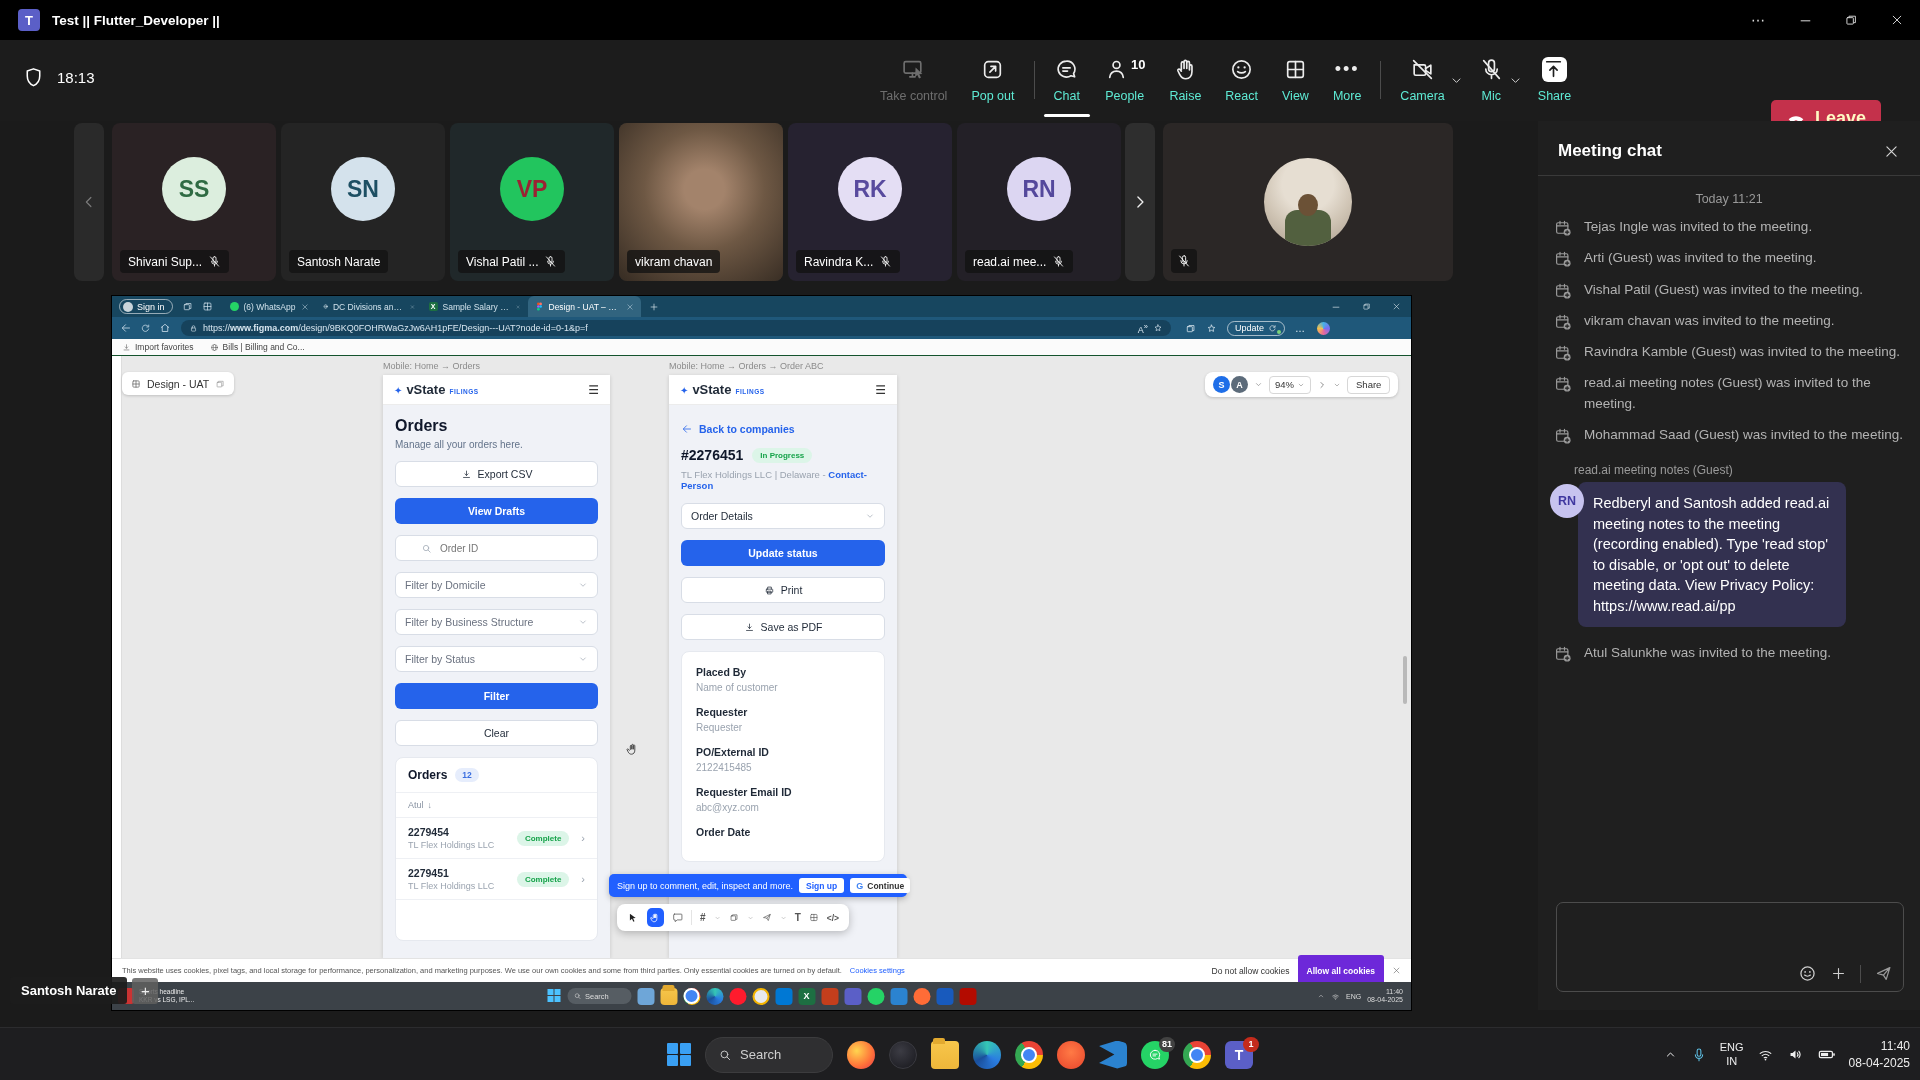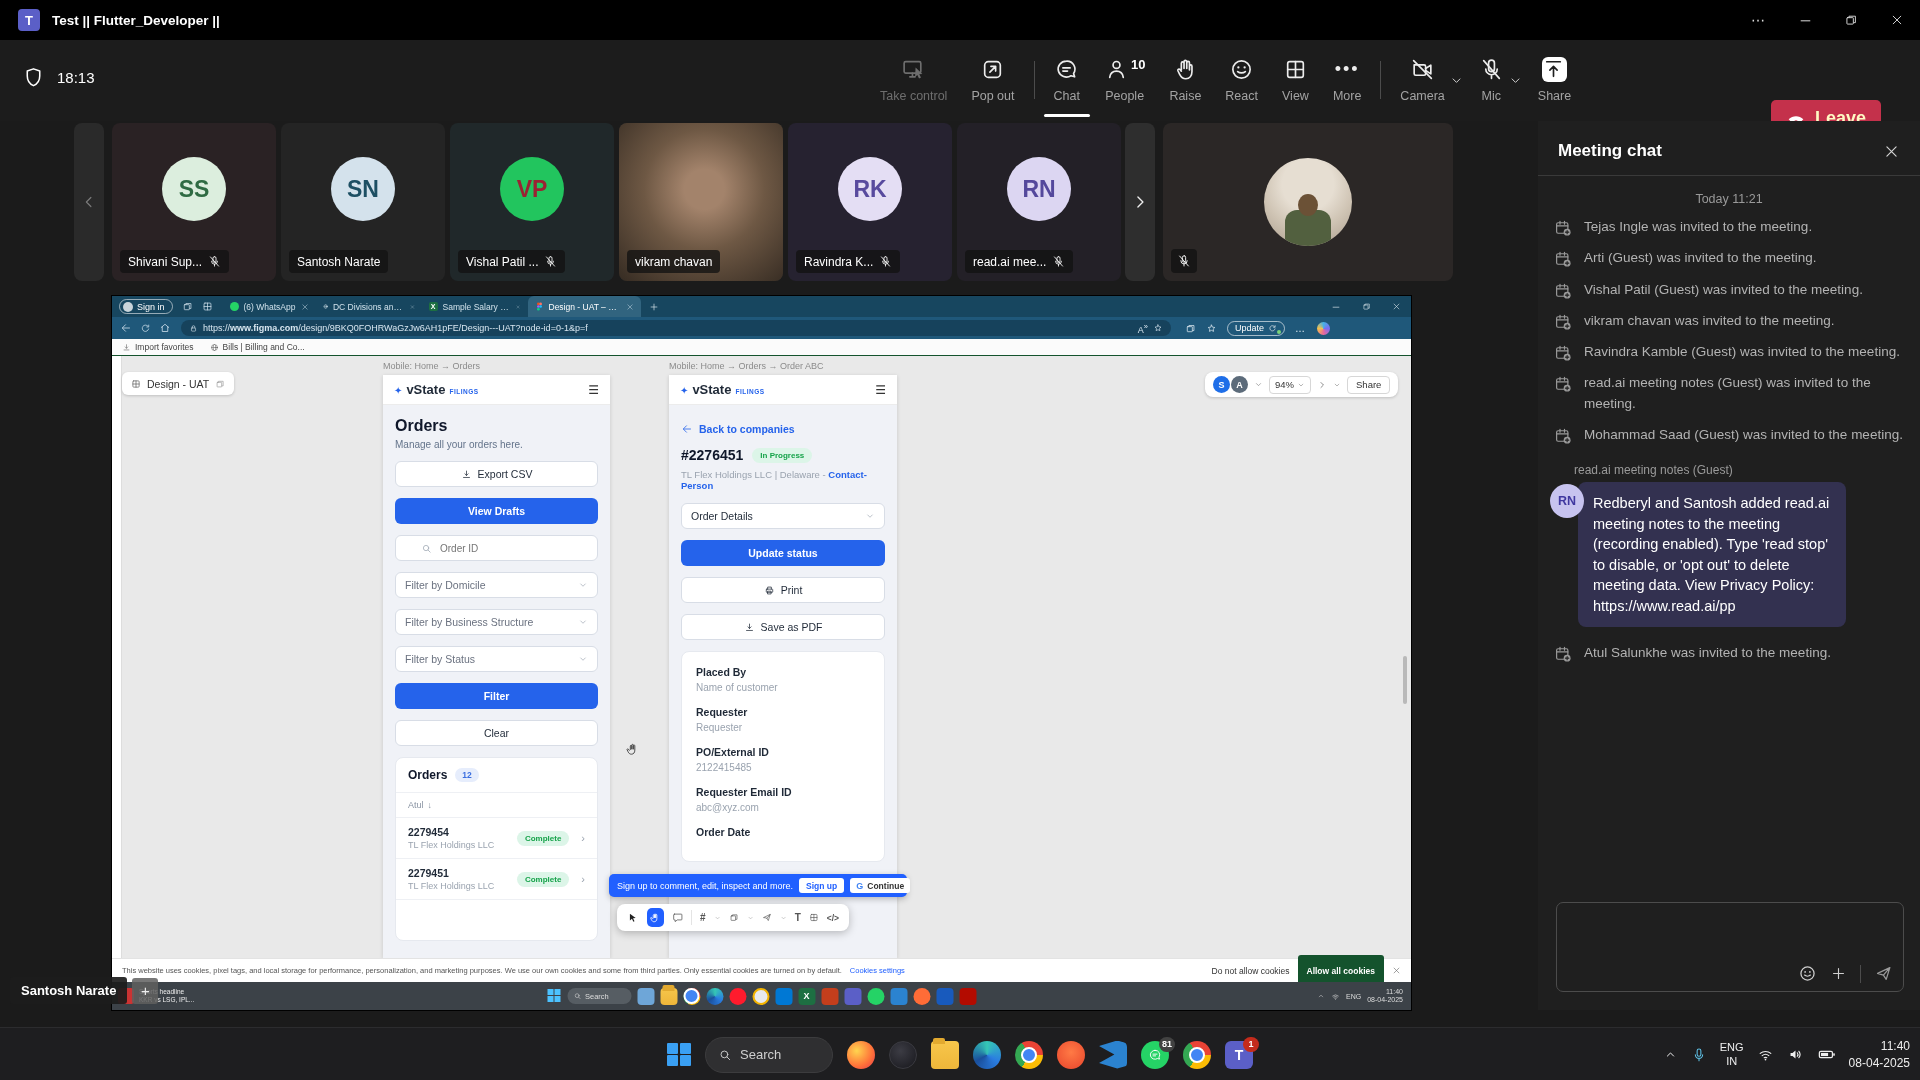--- a/index.html
+++ b/index.html
@@ -14,21 +14,21 @@
   .win-title{margin-left:12px;font-size:13.5px;font-weight:700;}
   .titlebar-right{position:absolute;right:0;top:0;height:40px;display:flex;align-items:center;color:#ddd;}
   .cap-btn{width:46px;height:40px;display:flex;align-items:center;justify-content:center;}
 
   
   .toolbar{position:absolute;left:0;top:40px;width:1920px;height:81px;background:#1c1c1c;text-align:center;}
   .timer{position:absolute;left:22px;top:26px;display:flex;align-items:center;gap:12px;color:#fff;font-size:15px;}
   .tb-group{position:absolute;left:868px;top:0;height:80px;display:flex;align-items:center;}
   .tbtn{display:flex;flex-direction:column;align-items:center;justify-content:center;gap:7px;height:80px;padding:0 12px;color:#ececec;position:relative;cursor:pointer;}
   .tbtn svg{width:25px;height:25px;}
-  .tlabel{font-size:12.5px;color:#a3a3a3;white-space:nowrap;}
+  .tlabel{font-size:12.5px;color:#5eead4;white-space:nowrap;}
   .tbtn.disabled{color:#6e6e6e;} .tbtn.disabled .tlabel{color:#6e6e6e;}
   .tbtn.active::after{content:"";position:absolute;bottom:3px;left:50%;transform:translateX(-50%);width:46px;height:3px;border-radius:2px;background:#fff;}
   .vsep{width:1px;height:38px;background:#4c4c4c;margin:0 7px;}
   .chevbtn{width:16px;height:80px;display:flex;align-items:center;color:#cfcfcf;margin-left:-8px;margin-right:2px;}
   .people-wrap{position:relative;}
   .people-count{font-size:13px;font-weight:700;color:#fff;margin-left:2px;}
   .share-box{width:25px;height:25px;border-radius:6px;background:#fff;color:#1f1f1f;display:flex;align-items:center;justify-content:center;}
   .leave-btn{position:absolute;left:1771px;top:60px;width:110px;height:36px;background:#c4314b;border-radius:5px;display:flex;align-items:center;justify-content:center;gap:9px;color:#fef9c3;font-size:18px;font-weight:700;cursor:pointer;}
 
   
@@ -120,21 +120,21 @@
   .ftool-txt{font-size:10px;color:#555;font-weight:700;}
   .fdivider{width:1px;height:15px;background:#e4e4e4;}
   .canvas-scrollbar{position:absolute;right:4px;top:300px;width:4px;height:48px;border-radius:2px;background:#b9b9b9;}
   .hand-cursor{position:absolute;left:513px;top:386px;color:#4a4a4a;}
 
   
   .cookiebar{position:absolute;left:0;top:662px;width:100%;height:24px;background:#fff;border-top:1px solid #e3e3e3;display:flex;align-items:center;padding:0 10px;gap:8px;}
   .cookietext{font-size:7.5px;color:#555;white-space:nowrap;overflow:hidden;max-width:810px;}
   .cookieset{font-size:7.5px;color:#2160ff;white-space:nowrap;}
   .cookiedeny{margin-left:auto;font-size:8.5px;color:#333;white-space:nowrap;padding-left:41px;}
-  .cookieallow{background:#14532d;color:#fff;font-size:8.5px;font-weight:700;border-radius:3px;height:15px;display:flex;align-items:center;padding:16px 9px;white-space:nowrap;}
+  .cookieallow{background:#6d28d9;color:#fff;font-size:8.5px;font-weight:700;border-radius:3px;height:15px;display:flex;align-items:center;padding:16px 9px;white-space:nowrap;}
 
   
   .minibar{position:absolute;left:0;top:686px;width:100%;height:28px;background:#3c4248;display:flex;align-items:center;color:#e8e8e8;}
   .news{display:flex;align-items:center;gap:5px;margin-left:6px;width:120px;}
   .newsicon{width:16px;height:16px;border-radius:3px;background:#c33;flex:0 0 auto;}
   .newstxt{font-size:6.5px;line-height:1.25;color:#eee;white-space:nowrap;overflow:hidden;}
   .minicenter{position:absolute;left:50%;transform:translateX(-50%);display:flex;align-items:center;gap:6px;}
   .mini-start{width:14px;height:14px;display:grid;grid-template-columns:6px 6px;grid-template-rows:6px 6px;gap:1px;}
   .mini-start div{background:#4cc2ff;}
   .mini-search{width:64px;height:16px;border-radius:8px;background:#565d63;display:flex;align-items:center;gap:4px;padding:0 6px;font-size:7.5px;color:#ddd;}

